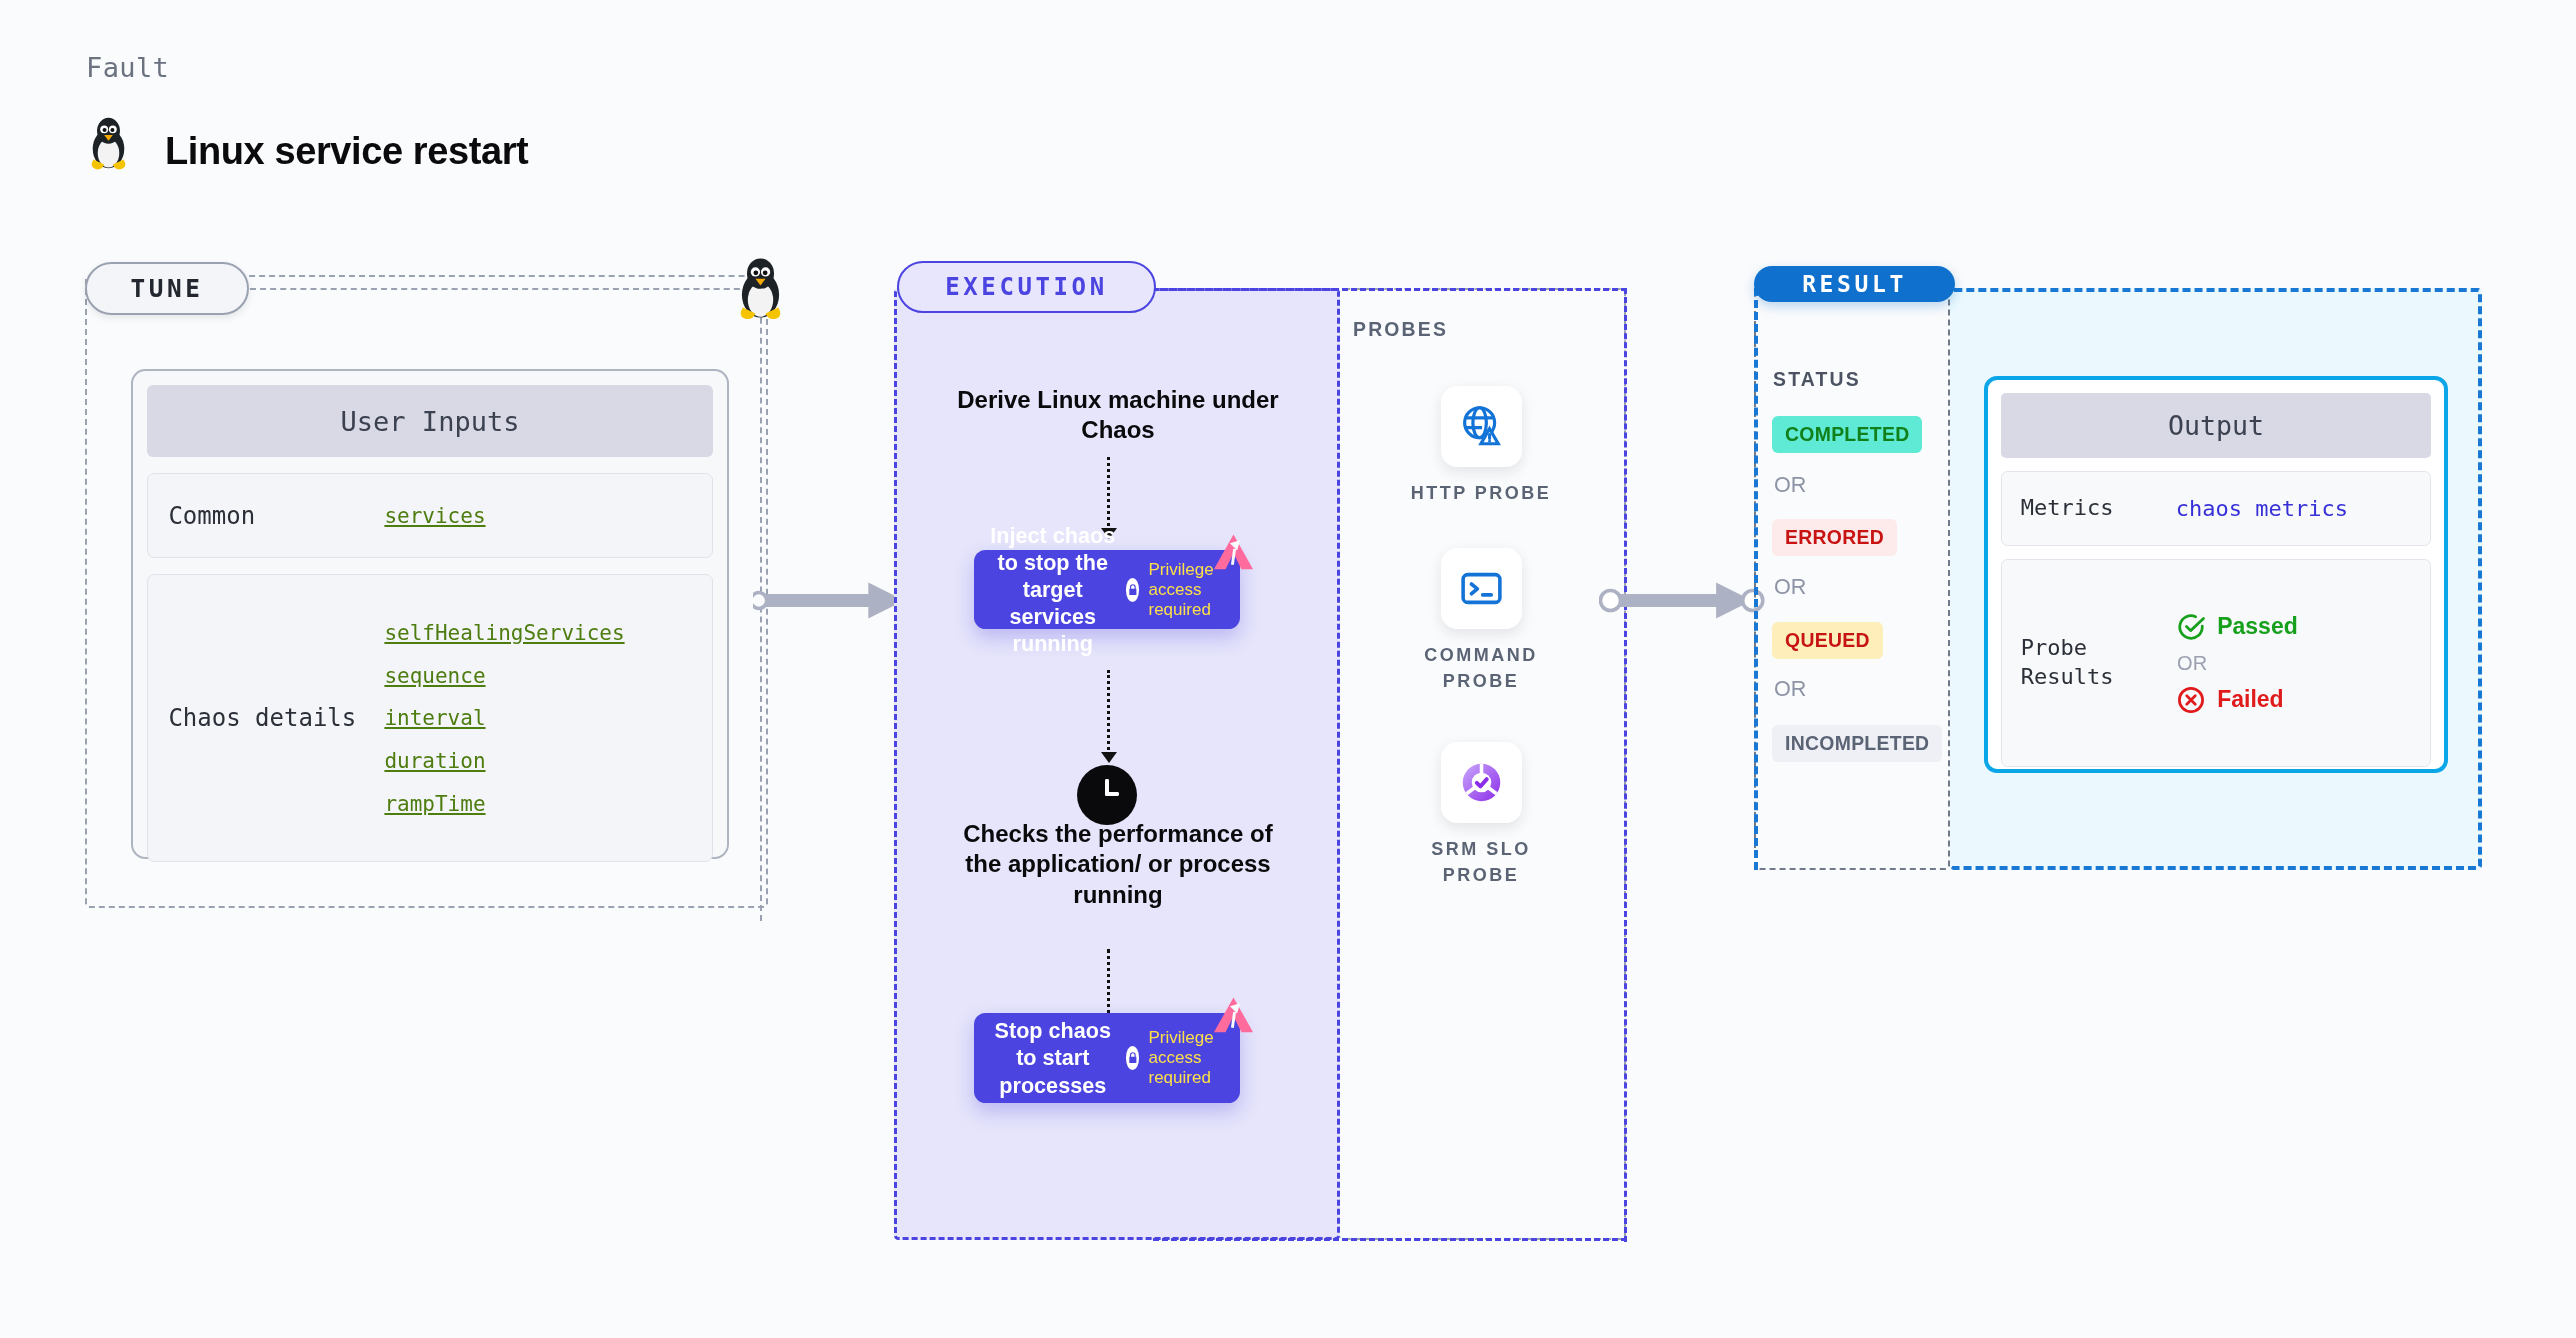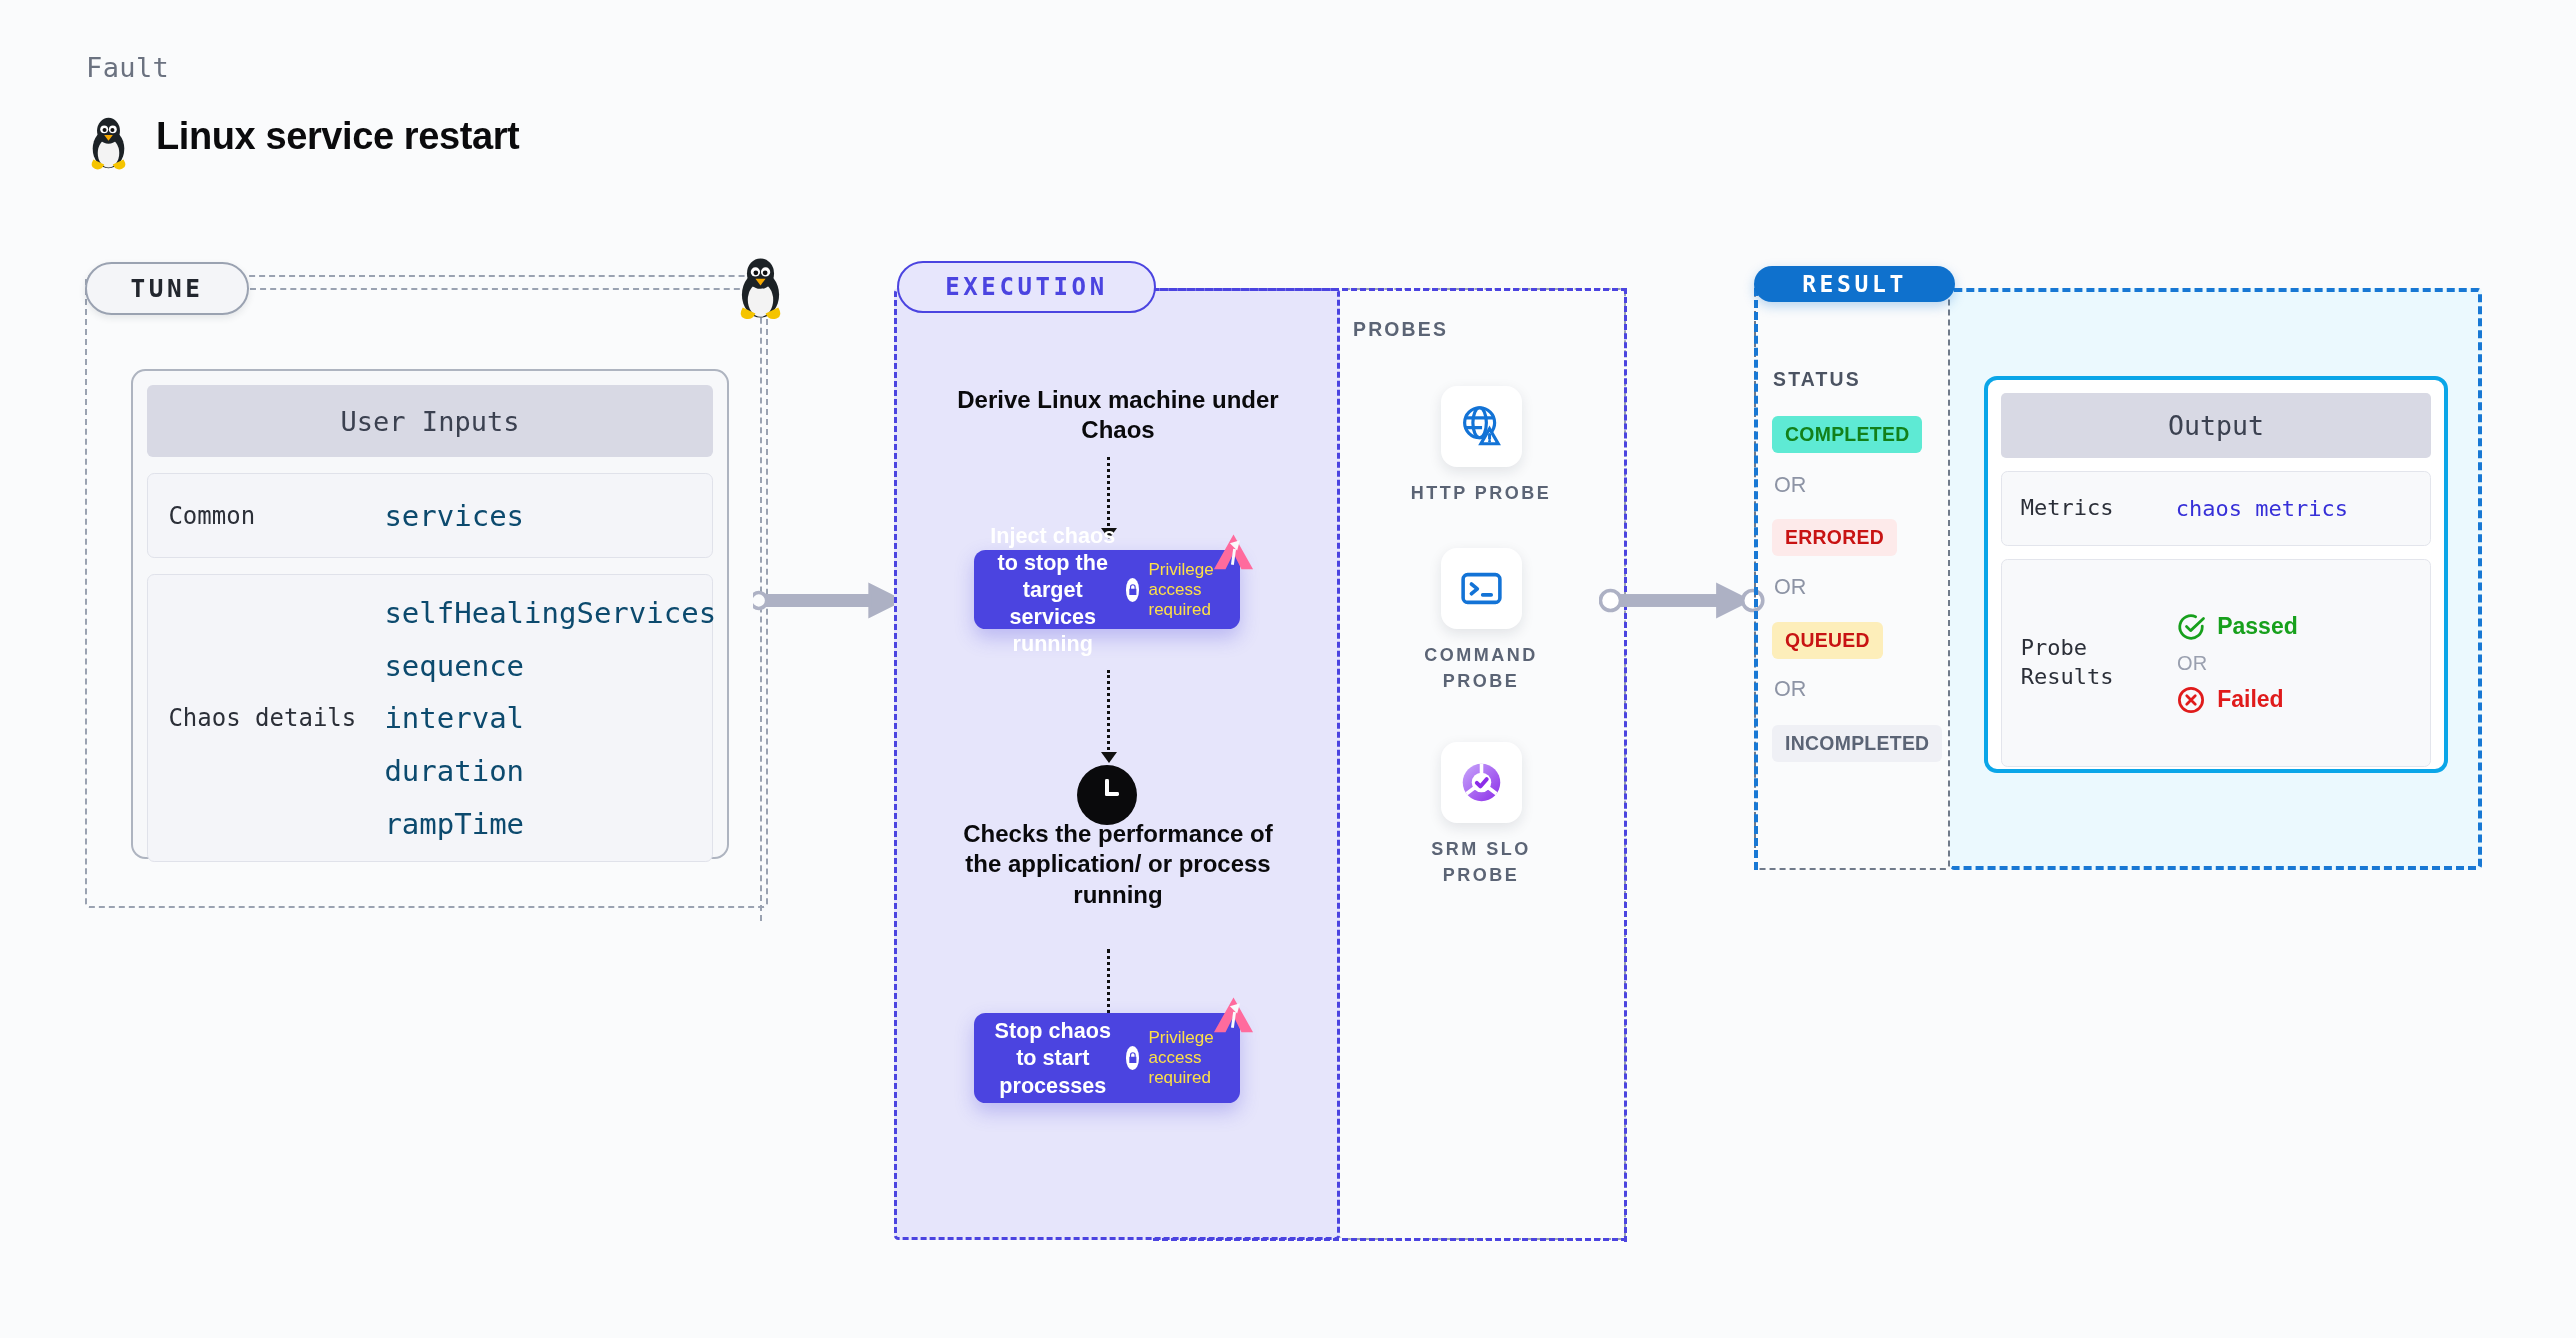--- a/index.html
+++ b/index.html
@@ -10,21 +10,21 @@
     overflow: hidden;
   }
   .stage { position: relative; width: 2576px; height: 1338px; }
 
   
   .hdr-eyebrow {
     position: absolute; left: 86px; top: 52px;
     font-family: "DejaVu Sans Mono", monospace;
     font-size: 27px; color: #6b7280; letter-spacing: 0.4px;
   }
-  .hdr-row { position: absolute; left: 86px; top: 115px; display: flex; align-items: flex-start; gap: 25px; }
+  .hdr-row { position: absolute; left: 86px; top: 115px; display: flex; align-items: flex-end; gap: 34px; }
   .hdr-title {
     font-size: 38px; font-weight: 700; color: #0b0b0d;
     letter-spacing: -0.4px; font-family: "Liberation Sans", sans-serif;
   }
 
   
   .tux { position: relative; display: block; }
 
   
   .panel { position: absolute; }
@@ -76,22 +76,23 @@
     margin-top: 16px; background: #f4f5f9; border: 1.4px solid #e0e2ea;
     border-radius: 7.2px; display: flex; align-items: center;
     padding: 18.7px 20px;
   }
   .ui-label {
     font-family: "DejaVu Sans Mono", monospace; font-size: 24px;
     color: #2b2f38; width: 216px; flex: 0 0 216px; line-height: 1.35;
   }
   .ui-values { display: flex; flex-direction: column; gap: 18.7px; }
   .ui-val {
-    font-family: "DejaVu Sans Mono", monospace; font-size: 29px;
-    color: #0c4a6e;
+    font-family: "DejaVu Sans Mono", monospace; font-size: 21px;
+    color: #4d7c0f;
+    text-decoration: underline;
   }
   #sec-common { height: 85px; }
   #sec-chaos { height: 288px; align-items: center; }
 
   
   #exec-panel { left: 894px; top: 288px; width: 446px; height: 952px; }
   #exec-panel .panel-box { border: 3.6px dashed #4b44e0; background: #e6e5fb; }
   #exec-pill {
     left: 897px; top: 261px; width: 259px; height: 52px;
     background: #e7e6fc; border: 2.9px solid #4b44e0; color: #4b44e0;

